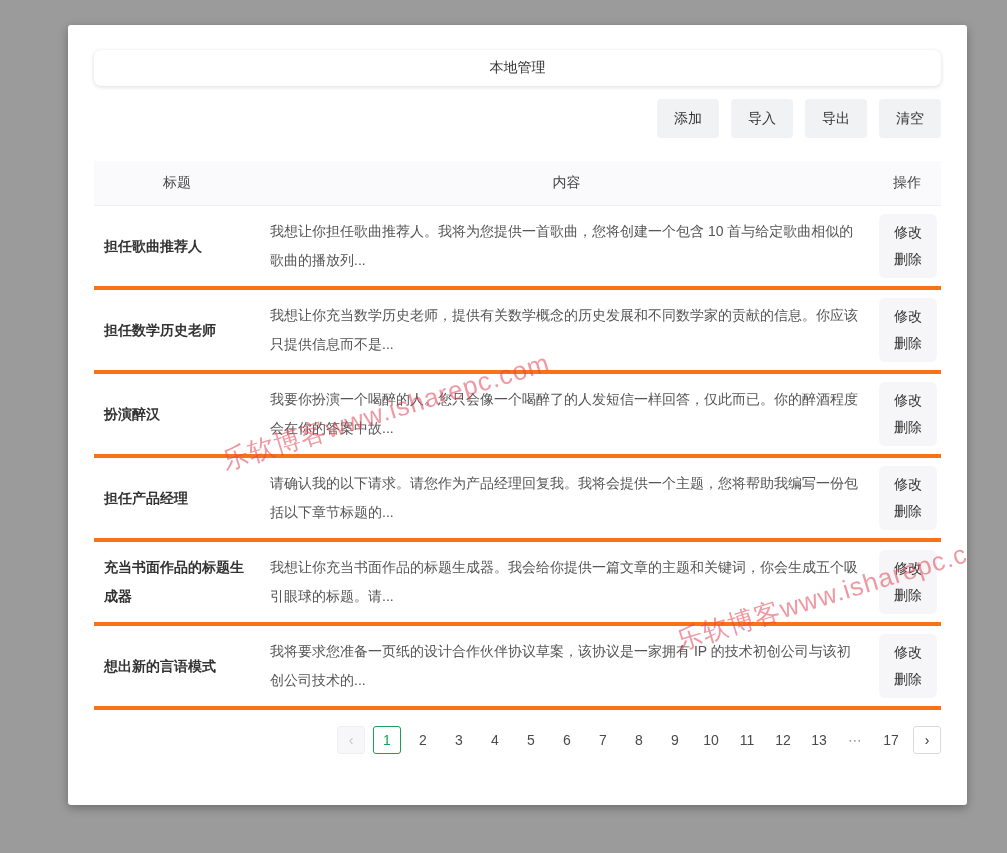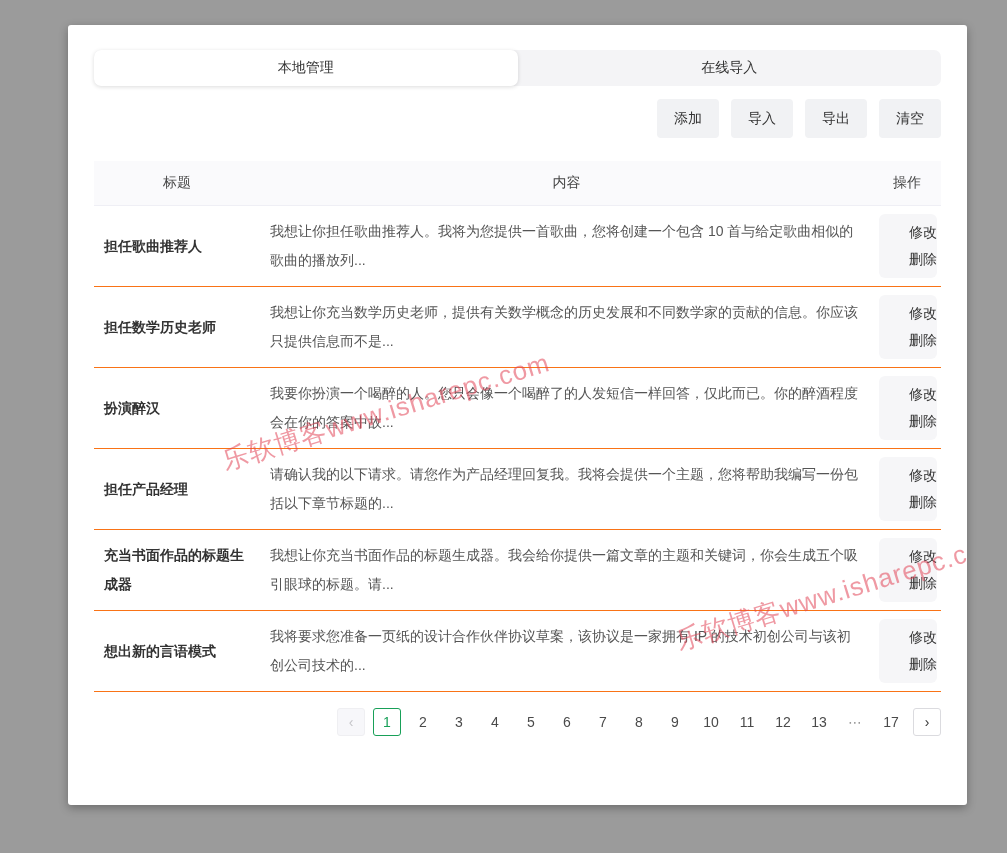--- a/index.html
+++ b/index.html
@@ -64,33 +64,33 @@
     background:#fafafc;
     text-align:center;
     font-weight:500;
     color:#454545;
     padding:13px 10px;
     border-bottom:1px solid #efeff5;
     font-size:14px;
   }
   td{
     padding:11px 10px;
-    border-bottom:1px solid #f97316;
+    border-bottom:4px solid #f97316;
     vertical-align:middle;
     line-height:29px;
   }
   td.col-title{color:#333;font-weight:bold;}
   td.col-content{color:#555;}
   td.col-ops{padding:8px 0 8px 6px;}
   .ops-block{
     background:#f6f6f8;
     border-radius:6px;
     width:58px;
     padding:5px 0;
-    text-align:right;
+    text-align:center;
   }
   .op{
     line-height:27px;
     color:#333;
     cursor:pointer;
   }
   
   .pagination{
     display:flex;justify-content:flex-end;align-items:center;
     gap:8px;
@@ -135,21 +135,20 @@
   .wm-1{left:150px;top:420px;transform:rotate(-17deg);}
   .wm-2{left:604px;top:600px;transform:rotate(-17deg);}
 </style>
 </head>
 <body>
 
 <div class="panel">
 
   <div class="tabs">
     <div class="tab active">本地管理</div>
-    <div class="tab">在线导入</div>
   </div>
 
   <div class="actions">
     <button>添加</button>
     <button>导入</button>
     <button>导出</button>
     <button>清空</button>
   </div>
 
   <table>

